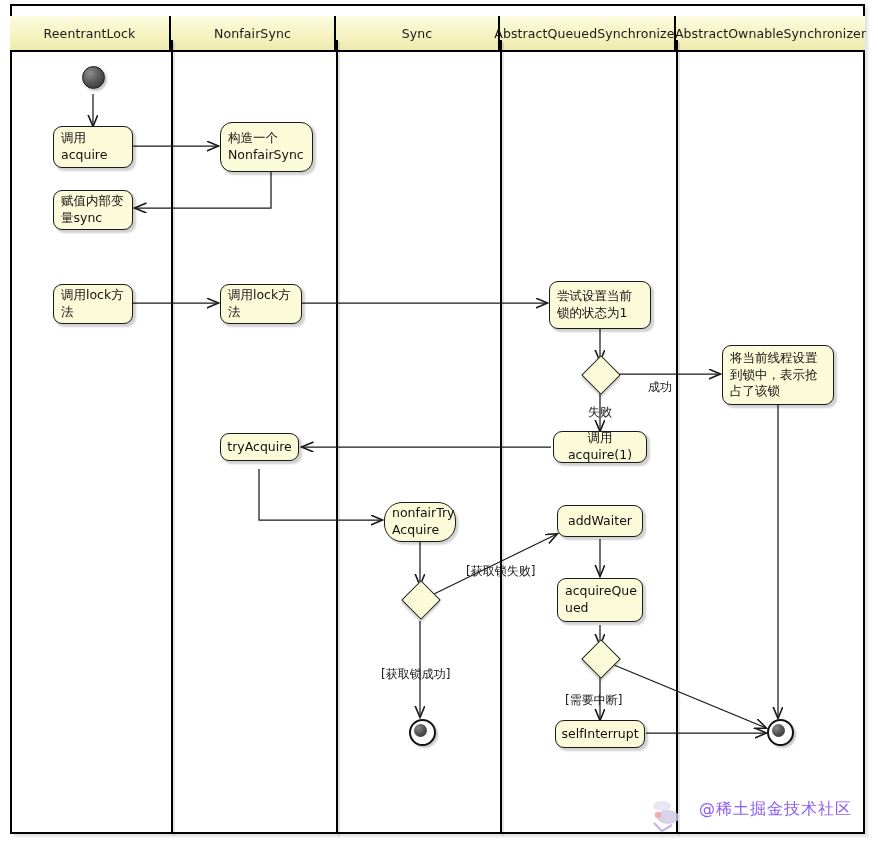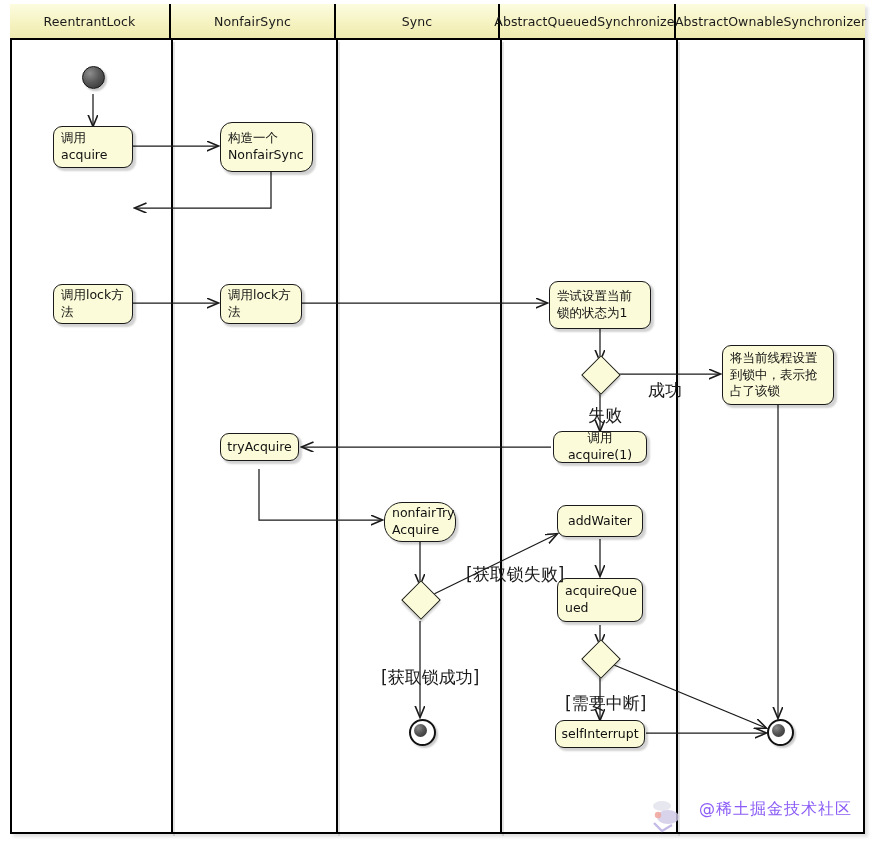--- a/index.html
+++ b/index.html
@@ -10,21 +10,21 @@
   #canvas{position:relative;width:878px;height:846px;}
 
   
   .lane-frame{
     position:absolute;left:10px;top:4px;width:855px;height:830px;
     border:2px solid #000;box-sizing:border-box;
     box-shadow:3px 3px 3px rgba(0,0,0,.12);
     background:#fff;
   }
   .lane-head-row{
-    position:absolute;left:10px;top:4px;height:32px;width:855px;
+    position:absolute;left:10px;top:16px;height:32px;width:855px;
     box-sizing:border-box;
   }
   .lane-head{
     position:absolute;top:0;height:36px;
     background:linear-gradient(to bottom,#fcfce0 0%,#f5f2bf 60%,#eeeab0 100%);
     border-right:2px solid #000;border-bottom:2px solid #000;
     box-sizing:border-box;
     display:flex;align-items:center;justify-content:center;
     font-size:12.5px;color:#1a1a1a;white-space:nowrap;letter-spacing:.1px;
   }
@@ -70,21 +70,21 @@
     background:#fbfbd9;border:1.6px solid #1a1a1a;
     transform:rotate(45deg);
     box-shadow:2px 2px 2px rgba(0,0,0,.18);
   }
 
   
   .edges{position:absolute;left:0;top:0;width:878px;height:846px;pointer-events:none;}
 
   
   .guard{
-    position:absolute;font-size:17px;color:#1a1a1a;white-space:nowrap;
+    position:absolute;font-size:12px;color:#1a1a1a;white-space:nowrap;
     background:transparent;
   }
 
   
   .watermark{
     position:absolute;font-size:16px;color:#8b5cf6;white-space:nowrap;
     letter-spacing:1px;
   }
   .wm-logo{
     position:absolute;width:46px;height:40px;
@@ -178,20 +178,23 @@
   <div class="end-node" style="left:767px;top:719px;"></div>
 
   <div class="node" style="left:53px;top:126px;width:80px;height:42px;">
     <span>调用acquire</span>
   </div>
 
   <div class="node" style="left:220px;top:122px;width:93px;height:50px;border-radius:12px;">
     <span>构造一个 NonfairSync</span>
   </div>
 
+  <div class="node" style="left:53px;top:190px;width:80px;height:40px;">
+    <span>赋值内部变量sync</span>
+  </div>
 
   <div class="node" style="left:53px;top:284px;width:80px;height:40px;">
     <span>调用lock方法</span>
   </div>
 
   <div class="node" style="left:220px;top:284px;width:82px;height:40px;">
     <span>调用lock方法</span>
   </div>
 
   <div class="node" style="left:549px;top:281px;width:102px;height:48px;">

